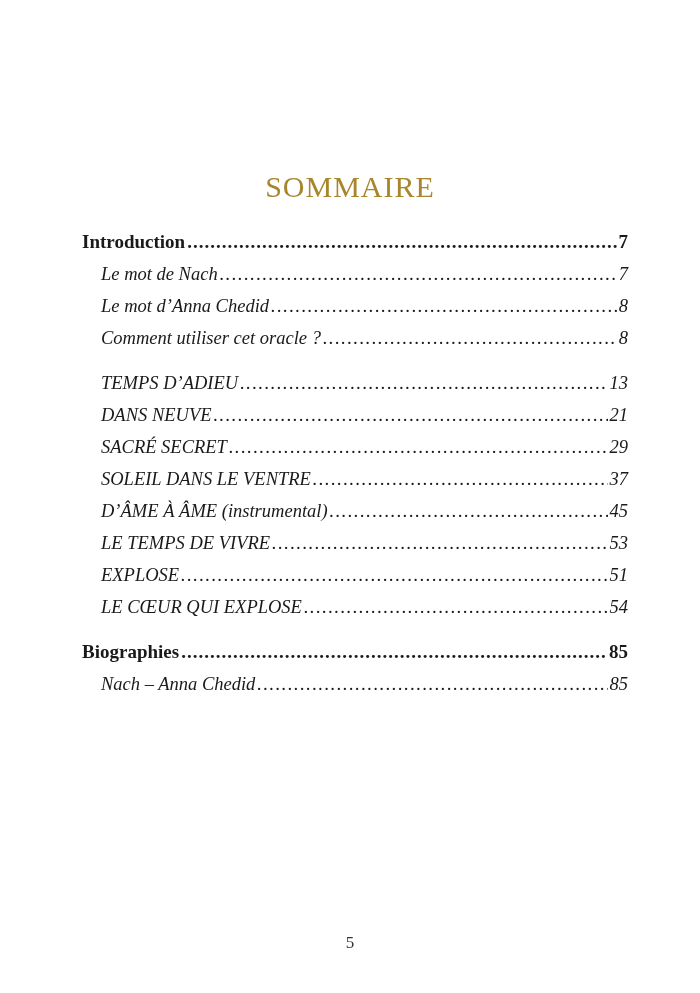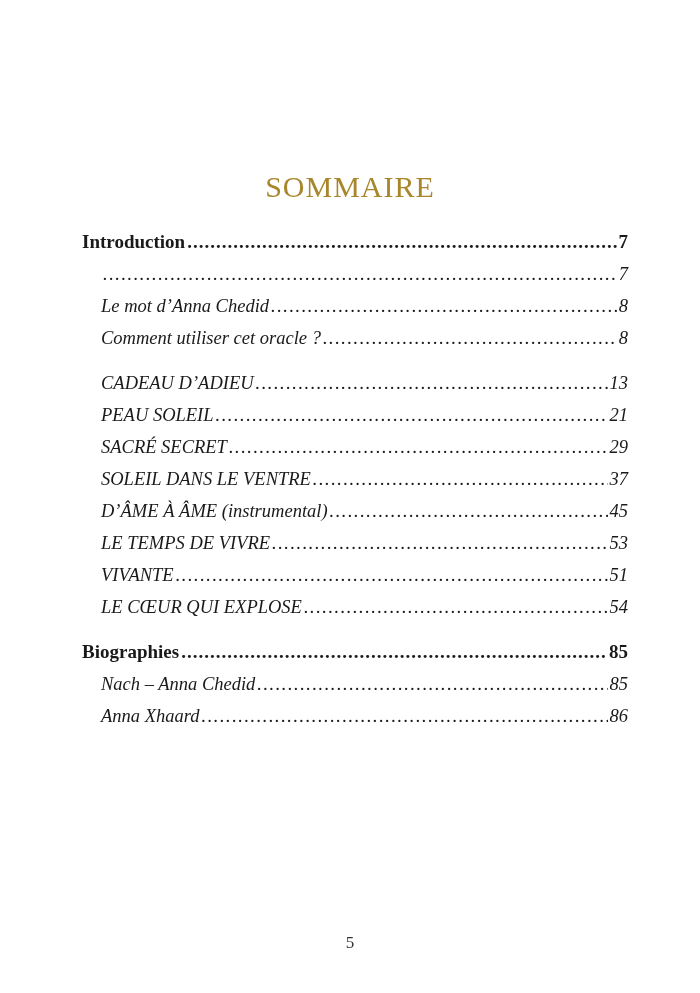--- a/index.html
+++ b/index.html
@@ -26,43 +26,44 @@
 <h1 class="title" style="color: rgb(168, 134, 43);">SOMMAIRE</h1>
 
 <div class="toc">
   <div class="group">
     <div class="row section">
       <span class="label">Introduction</span>
       <span class="dots"></span>
       <span class="page">7</span>
     </div>
     <div class="row item">
+      <span class="label">Le mot de Nach</span>
       <span class="dots"></span>
       <span class="page">7</span>
     </div>
     <div class="row item">
       <span class="label">Le mot d’Anna Chedid</span>
       <span class="dots"></span>
       <span class="page">8</span>
     </div>
     <div class="row item">
       <span class="label">Comment utiliser cet oracle ?</span>
       <span class="dots"></span>
       <span class="page">8</span>
     </div>
   </div>
 
   <div class="group">
     <div class="row item">
-      <span class="label">CADEAU D’ADIEU</span>
+      <span class="label">TEMPS D’ADIEU</span>
       <span class="dots"></span>
       <span class="page">13</span>
     </div>
     <div class="row item">
-      <span class="label">PEAU SOLEIL</span>
+      <span class="label">DANS NEUVE</span>
       <span class="dots"></span>
       <span class="page">21</span>
     </div>
     <div class="row item">
       <span class="label">SACRÉ SECRET</span>
       <span class="dots"></span>
       <span class="page">29</span>
     </div>
     <div class="row item">
       <span class="label">SOLEIL DANS LE VENTRE</span>
@@ -73,21 +74,21 @@
       <span class="label">D’ÂME À ÂME (instrumental)</span>
       <span class="dots"></span>
       <span class="page">45</span>
     </div>
     <div class="row item">
       <span class="label">LE TEMPS DE VIVRE</span>
       <span class="dots"></span>
       <span class="page">53</span>
     </div>
     <div class="row item">
-      <span class="label">VIVANTE</span>
+      <span class="label">EXPLOSE</span>
       <span class="dots"></span>
       <span class="page">51</span>
     </div>
     <div class="row item">
       <span class="label">LE CŒUR QUI EXPLOSE</span>
       <span class="dots"></span>
       <span class="page">54</span>
     </div>
   </div>
 
@@ -95,21 +96,16 @@
     <div class="row section">
       <span class="label">Biographies</span>
       <span class="dots"></span>
       <span class="page">85</span>
     </div>
     <div class="row item">
       <span class="label">Nach – Anna Chedid</span>
       <span class="dots"></span>
       <span class="page">85</span>
     </div>
-    <div class="row item">
-      <span class="label">Anna Xhaard</span>
-      <span class="dots"></span>
-      <span class="page">86</span>
-    </div>
   </div>
 </div>
 
 <div class="page-number">5</div>
 
 </body></html>

